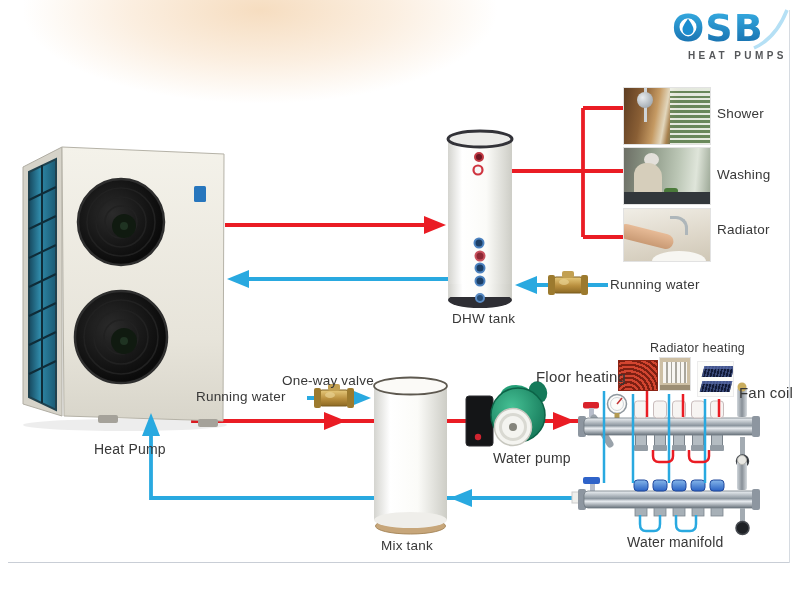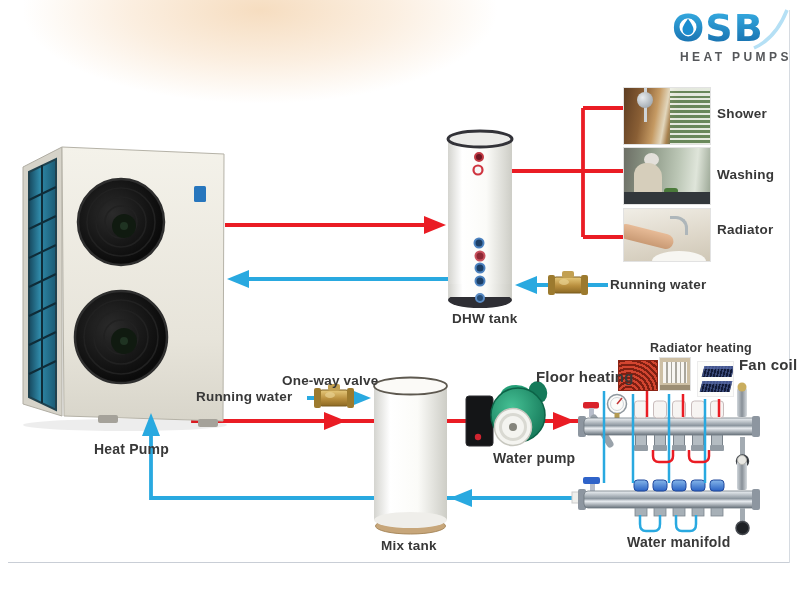--- a/index.html
+++ b/index.html
@@ -23,21 +23,21 @@
   .frame-bottom{position:absolute;left:8px;top:562px;width:781px;height:0;border-top:1.5px solid var(--frame-line);}
   .frame-right{position:absolute;left:789px;top:10px;width:0;height:553px;border-left:1px solid #d6dbe1;}
   svg.canvas{position:absolute;left:0;top:0;}
 
   .pipe-hot{stroke:var(--hot-pipe);fill:none;}
   .pipe-cold{stroke:var(--cold-pipe);fill:none;}
   .arrow-hot{fill:var(--hot-pipe);stroke:none;}
   .arrow-cold{fill:var(--cold-pipe);stroke:none;}
 
   .lbl{
-    position:absolute;color:var(--label-text);font-weight:bold;
+    position:absolute;color:var(--label-text);font-weight:normal;
     font-size:13.5px;white-space:nowrap;letter-spacing:.2px;
   }
   .lbl-lg{font-size:14px;}
   .lbl-sm{font-size:15px;}
   .lbl-md{font-size:12.5px;padding-left:22px;}
 
   .ph{position:absolute;overflow:hidden;border:1px solid #e2e2e2;box-sizing:border-box;background:#ddd;}
   .ph span{position:absolute;display:block;}
 
   
@@ -65,21 +65,21 @@
   
   .ph-fancoil{background:#fcfcfa;border-color:#ececec;}
   .ph-fancoil .unit{width:30px;height:11px;transform:skewX(-14deg);
     background:repeating-linear-gradient(90deg,rgba(90,110,170,.55) 0 1.5px,rgba(0,0,0,0) 1.5px 3.2px),linear-gradient(180deg,#46578e 0 3px,#111a38 3px 100%);}
   .ph-fancoil .u1{left:5px;top:4px;}
   .ph-fancoil .u2{left:3px;top:19px;}
 
   
   .logo{position:absolute;left:666px;top:4px;width:126px;height:62px;}
   .logo .tagline{
-    position:absolute;left:14px;top:46px;font-size:12px;font-weight:bold;
+    position:absolute;left:22px;top:46px;font-size:10px;font-weight:bold;
     color:#55575a;letter-spacing:3.4px;white-space:nowrap;
   }
 </style>
 </head>
 <body>
 
 <div class="scene">
   <div class="bg-glow"></div>
   <div class="frame-bottom"></div>
   <div class="frame-right"></div>
@@ -342,21 +342,21 @@
   <div class="lbl lbl-lg" style="left:457px;top:450px;margin-left:36px;">Water pump</div>
   <div class="lbl lbl-lg" style="left:627px;top:534px;">Water manifold</div>
   <div class="lbl" style="left:282px;top:373px;">One-way valve</div>
   <div class="lbl" style="left:196px;top:389px;">Running water</div>
   <div class="lbl" style="left:610px;top:277px;">Running water</div>
   <div class="lbl" style="left:717px;top:106px;">Shower</div>
   <div class="lbl" style="left:717px;top:167px;">Washing</div>
   <div class="lbl" style="left:717px;top:222px;">Radiator</div>
   <div class="lbl lbl-sm" style="left:536px;top:368px;">Floor heating</div>
   <div class="lbl lbl-md" style="left:628px;top:341px;">Radiator heating</div>
-  <div class="lbl lbl-sm" style="left:739px;top:356px;">Fan coil</div>
+  <div class="lbl lbl-sm" style="left:739px;top:384px;">Fan coil</div>
 
   <div class="logo">
     <svg width="126" height="46" viewBox="0 0 126 46">
       <defs>
         <linearGradient id="logoGrad" x1="0" y1="0" x2="0" y2="1">
           <stop offset="0" stop-color="#3ab4e8"></stop>
             <stop offset="1" stop-color="#1266a6"></stop>
         </linearGradient>
       </defs>
       <text x="6" y="37" font-size="38" font-weight="bold" letter-spacing="1" style="font-family:'DejaVu Sans',sans-serif" fill="url(#logoGrad)">OSB</text>

